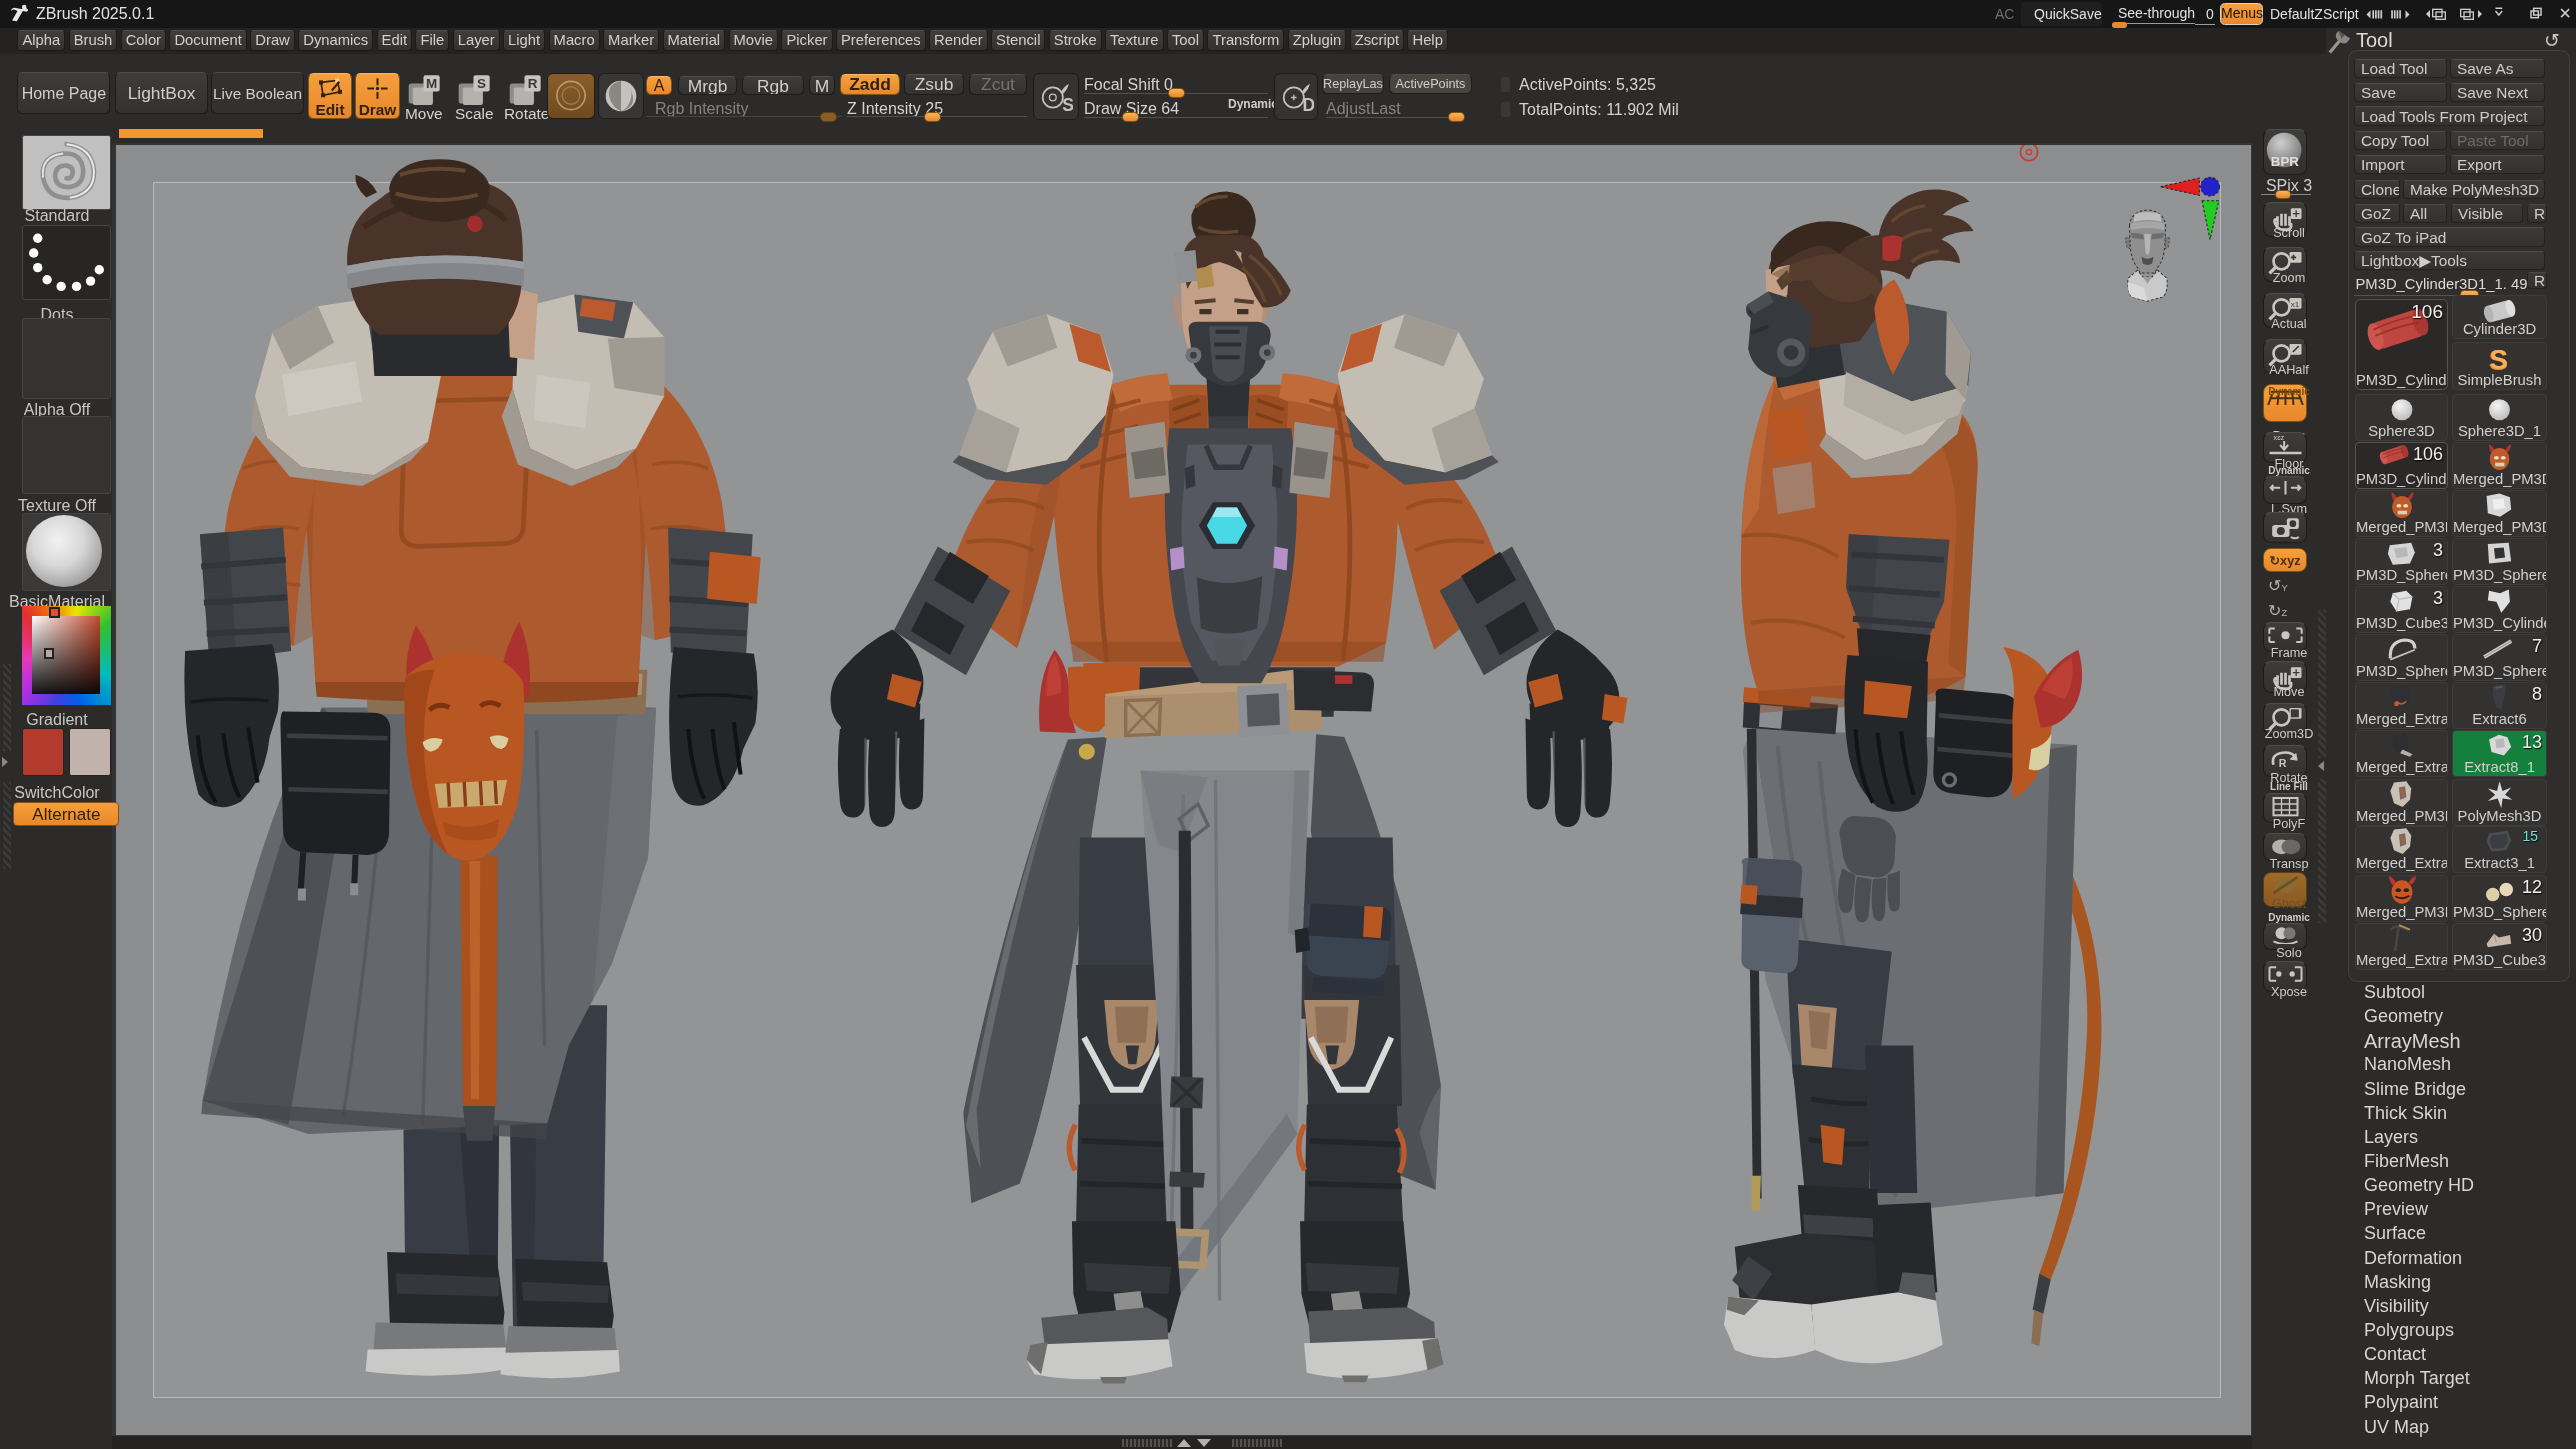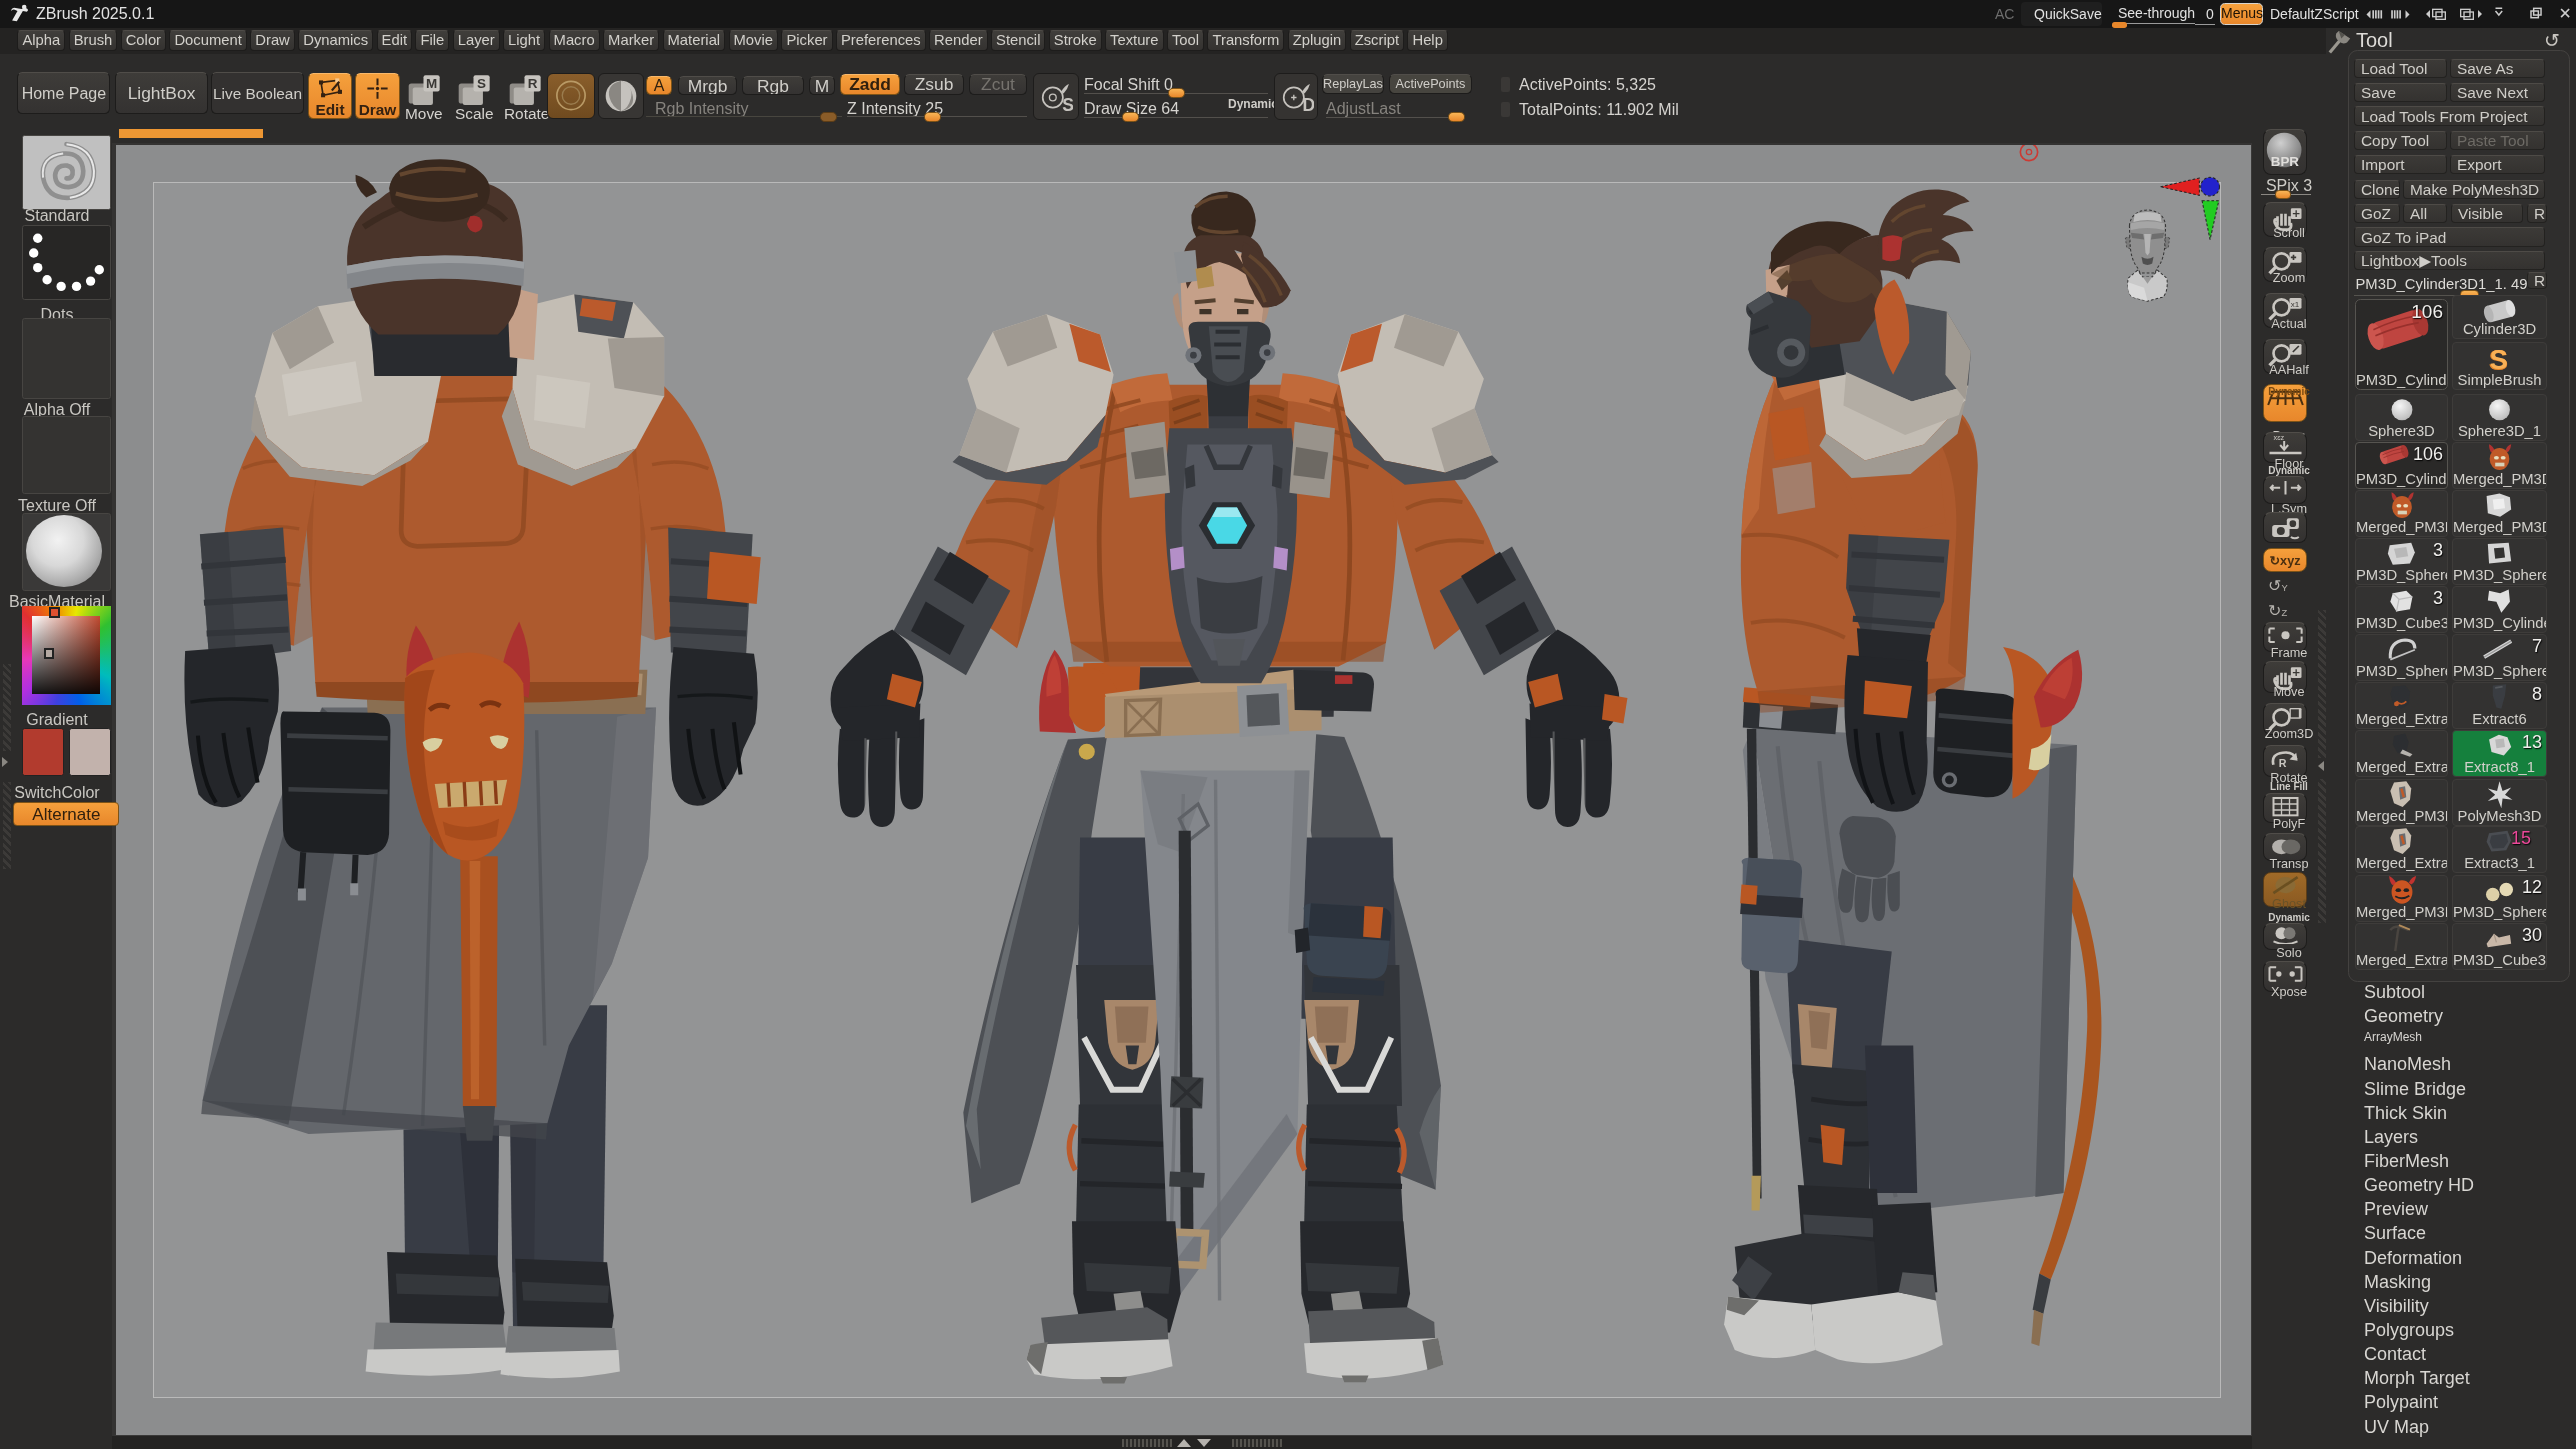--- a/index.html
+++ b/index.html
@@ -963,21 +963,21 @@
     <div style="position:absolute;left:126px;top:798px;width:95px;height:47px;background:#333231;border:0.7px solid #3e3c3a;border-radius:4px;overflow:hidden"><svg width="93" height="29.5" viewBox="0 0 90 48" preserveAspectRatio="xMidYMid meet">
         <defs>
           <radialGradient id="sg" cx="0.4" cy="0.32" r="0.9">
             <stop offset="0" stop-color="#f5f5f5"></stop>
             <stop offset="0.7" stop-color="#c2c2c2"></stop>
             <stop offset="1" stop-color="#9a9a9a"></stop>
           </radialGradient>
         </defs>
         <path d="M28 10 L58 6 L64 22 L56 38 L32 40 L24 24 Z" fill="#4a4d52"></path>
         <path d="M32 14 L56 11 L59 24 L52 34 L34 35 L29 24 Z" fill="#3a3d42"></path>
-      </svg><span style="position:absolute;right:15px;top:1.3px;font-size:18px;color:#ec4899;text-shadow:0.7px 0.7px 1.3px #000">15</span><div style="position:absolute;left:0;bottom:0.7px;width:100%;text-align:center;font-size:14.8px;color:#d2d0cb;white-space:nowrap">Extract3_1</div></div>
+      </svg><span style="position:absolute;right:8px;top:1.3px;font-size:14px;color:#5eead4;text-shadow:0.7px 0.7px 1.3px #000">15</span><div style="position:absolute;left:0;bottom:0.7px;width:100%;text-align:center;font-size:14.8px;color:#d2d0cb;white-space:nowrap">Extract3_1</div></div>
     <div style="position:absolute;left:29px;top:847px;width:93px;height:47px;background:#333231;border:0.7px solid #3e3c3a;border-radius:4px;overflow:hidden"><svg width="92" height="29.5" viewBox="0 0 90 48" preserveAspectRatio="xMidYMid meet">
         <defs>
           <radialGradient id="sg" cx="0.4" cy="0.32" r="0.9">
             <stop offset="0" stop-color="#f5f5f5"></stop>
             <stop offset="0.7" stop-color="#c2c2c2"></stop>
             <stop offset="1" stop-color="#9a9a9a"></stop>
           </radialGradient>
         </defs>
         <path d="M36 12 Q30 2 24 0 Q25 11 30 15 Z" fill="#c03330"></path>
         <path d="M56 11 Q61 1 68 0 Q66 11 60 14 Z" fill="#c03330"></path>
@@ -1014,21 +1014,21 @@
             <stop offset="0" stop-color="#f5f5f5"></stop>
             <stop offset="0.7" stop-color="#c2c2c2"></stop>
             <stop offset="1" stop-color="#9a9a9a"></stop>
           </radialGradient>
         </defs>
         <path d="M24 32 L36 16 L44 22 L62 18 L64 32 L26 38 Z" fill="#c9b8a8"></path>
         <path d="M36 16 L40 30" stroke="#a89888" stroke-width="2"></path>
       </svg><span style="position:absolute;right:4px;top:1.3px;font-size:18px;color:#f0efed;text-shadow:0.7px 0.7px 1.3px #000">30</span><div style="position:absolute;left:0;bottom:0.7px;width:100%;text-align:center;font-size:14.8px;color:#d2d0cb;white-space:nowrap">PM3D_Cube3D1_</div></div>
     <span style="position:absolute;left:38px;top:954px;font-size:18px;color:#d8d6d2">Subtool</span>
     <span style="position:absolute;left:38px;top:978px;font-size:18px;color:#d8d6d2">Geometry</span>
-    <span style="position:absolute;left:38px;top:1002px;font-size:12px;color:#d8d6d2">ArrayMesh</span>
+    <span style="position:absolute;left:38px;top:1002px;font-size:20px;color:#d8d6d2">ArrayMesh</span>
     <span style="position:absolute;left:38px;top:1026px;font-size:18px;color:#d8d6d2">NanoMesh</span>
     <span style="position:absolute;left:38px;top:1051px;font-size:18px;color:#d8d6d2">Slime Bridge</span>
     <span style="position:absolute;left:38px;top:1075px;font-size:18px;color:#d8d6d2">Thick Skin</span>
     <span style="position:absolute;left:38px;top:1099px;font-size:18px;color:#d8d6d2">Layers</span>
     <span style="position:absolute;left:38px;top:1123px;font-size:18px;color:#d8d6d2">FiberMesh</span>
     <span style="position:absolute;left:38px;top:1147px;font-size:18px;color:#d8d6d2">Geometry HD</span>
     <span style="position:absolute;left:38px;top:1171px;font-size:18px;color:#d8d6d2">Preview</span>
     <span style="position:absolute;left:38px;top:1195px;font-size:18px;color:#d8d6d2">Surface</span>
     <span style="position:absolute;left:38px;top:1220px;font-size:18px;color:#d8d6d2">Deformation</span>
     <span style="position:absolute;left:38px;top:1244px;font-size:18px;color:#d8d6d2">Masking</span>

